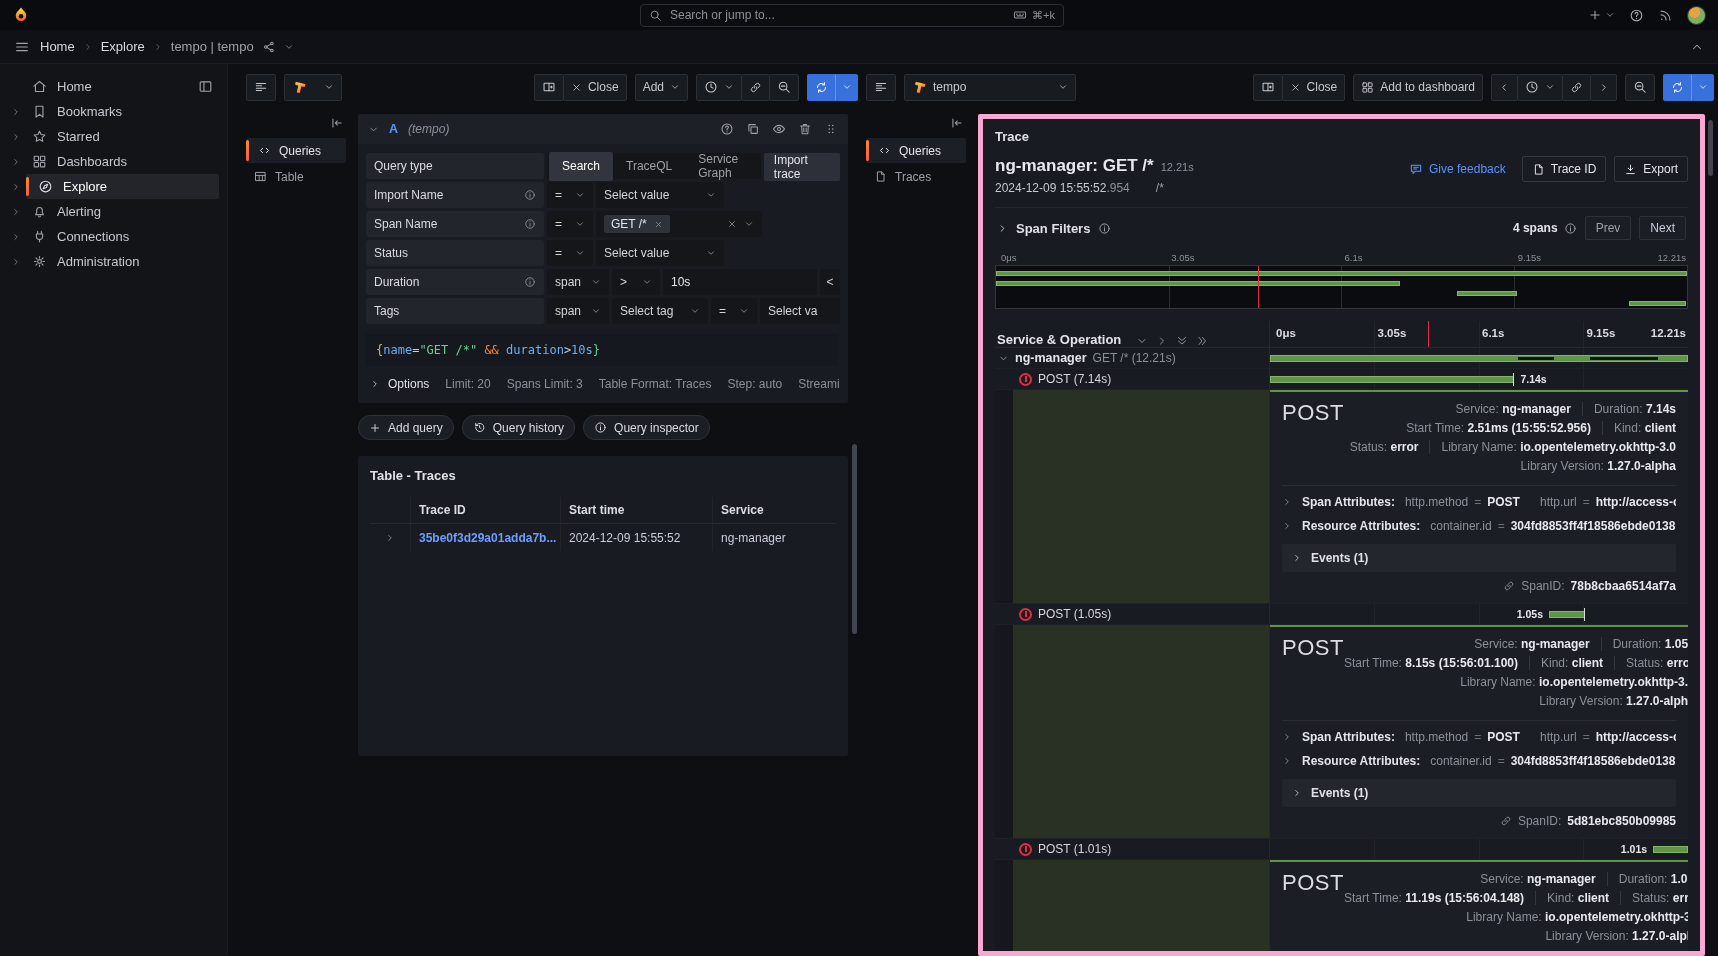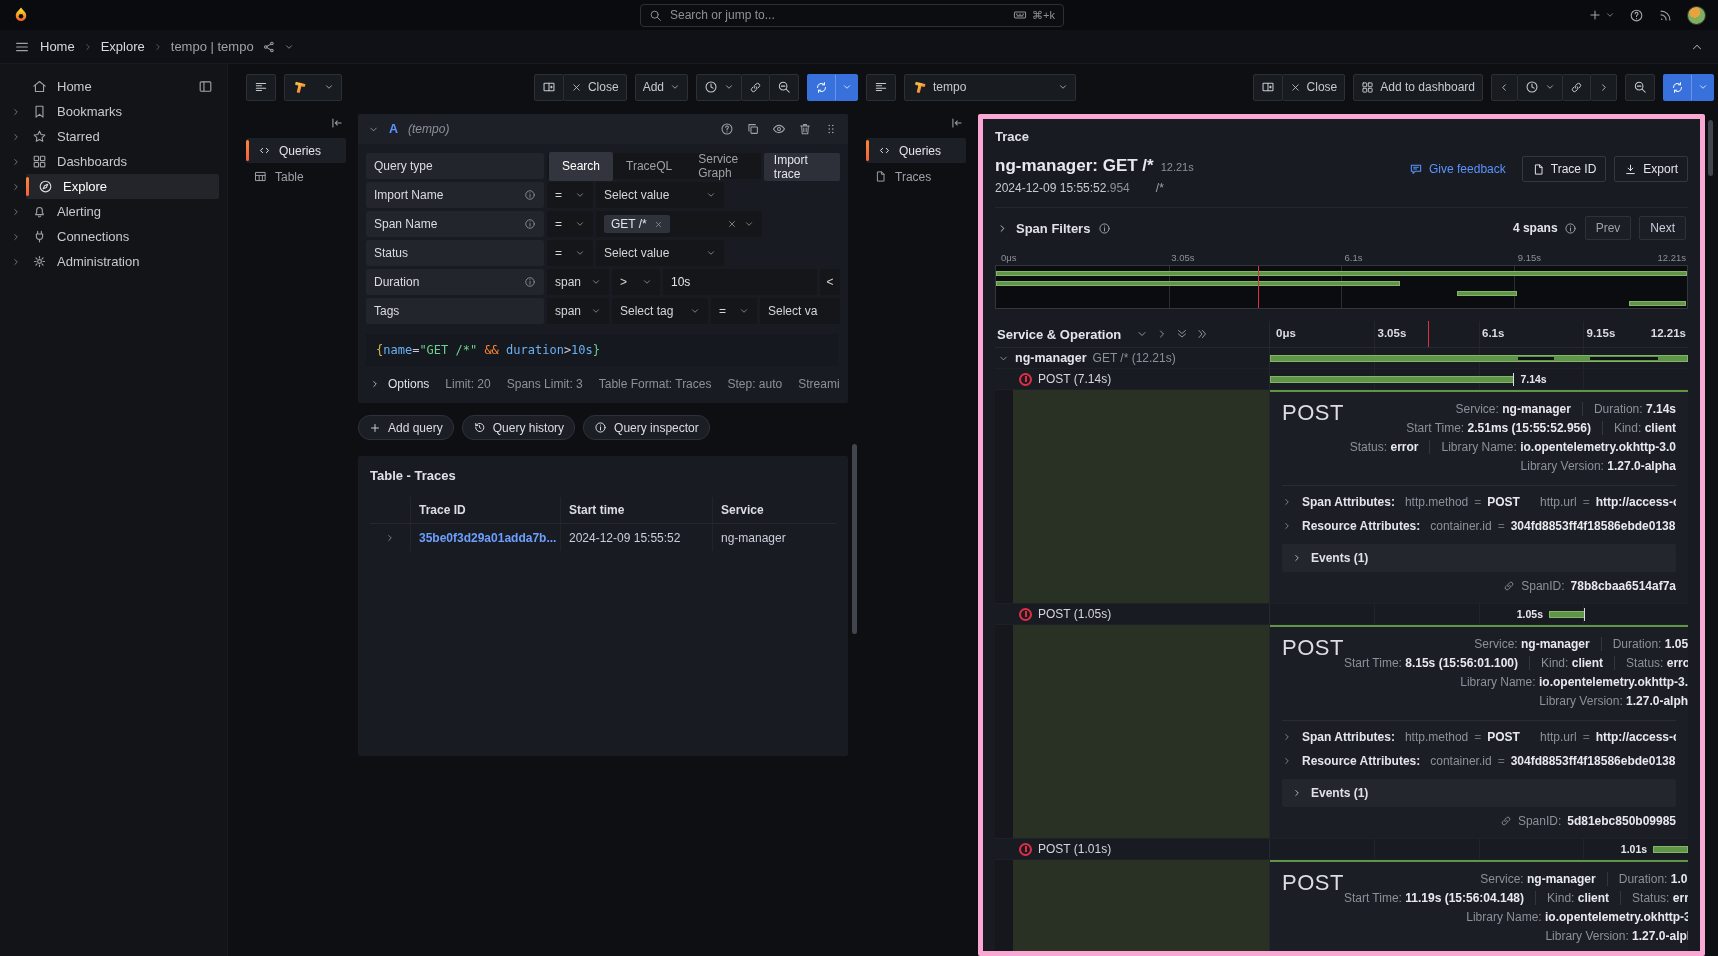--- a/index.html
+++ b/index.html
@@ -123,21 +123,21 @@
   .mm-ticks{position:relative;height:13px;font-size:9.5px;color:#8e9099}
   .mm-ticks span{position:absolute;top:0}
   .t0{left:6px}.t1{left:calc(25% + 3px)}.t2{left:calc(50% + 3px)}.t3{left:calc(75% + 3px)}.t4{right:2px}
   .mm-canvas{position:relative;height:44px;background:#0b0c0f;border:1px solid #33363c;
     background-image:linear-gradient(#2a2d33,#2a2d33),linear-gradient(#2a2d33,#2a2d33),linear-gradient(#2a2d33,#2a2d33);
     background-size:1px 100%;background-repeat:no-repeat;background-position:25% 0,50% 0,75% 0}
   .mm-bar{position:absolute;height:5px;background:#5f9547;border:1px solid #86b36a}
   .redline{position:absolute;top:0;bottom:0;width:1px;background:#e02f44}
   
   .tl-header{display:flex;margin-top:12px;border-bottom:1px solid #26282e;height:27px;flex:none}
-  .tl-hname{width:275px;flex:none;display:flex;align-items:center;gap:9px;font-size:13px;font-weight:600;color:#e4e5ea;border-right:1px solid #26282e;padding-left:2px}
+  .tl-hname{width:275px;flex:none;display:flex;align-items:flex-end;gap:9px;font-size:13px;font-weight:600;color:#e4e5ea;border-right:1px solid #26282e;padding-left:2px}
   .tl-hicons{display:flex;gap:8px;color:#9fa1a8;margin-left:6px}
   .tl-htime{flex:1;position:relative;font-size:11.5px;font-weight:600;color:#dcdde3;
     background-image:linear-gradient(#24262b,#24262b),linear-gradient(#24262b,#24262b),linear-gradient(#24262b,#24262b);
     background-size:1px 100%;background-repeat:no-repeat;background-position:25% 0,50% 0,75% 0}
   .tl-htime span{position:absolute;top:6px}
   
   .rows{flex:1;overflow:hidden;min-height:0}
   .srow{display:flex;height:21px;border-bottom:1px solid #1e2025}
   .srow-name{width:275px;flex:none;display:flex;align-items:center;gap:6px;border-right:1px solid #26282e;padding-left:3px;overflow:hidden;white-space:nowrap}
   .srow-name .svc{font-weight:700;color:#e4e5ea;font-size:12.5px}

